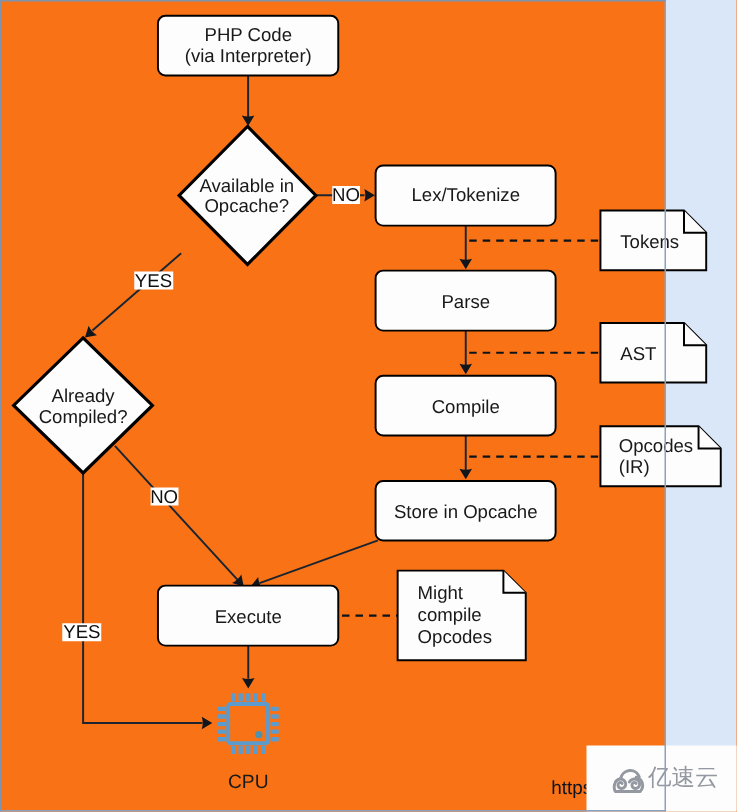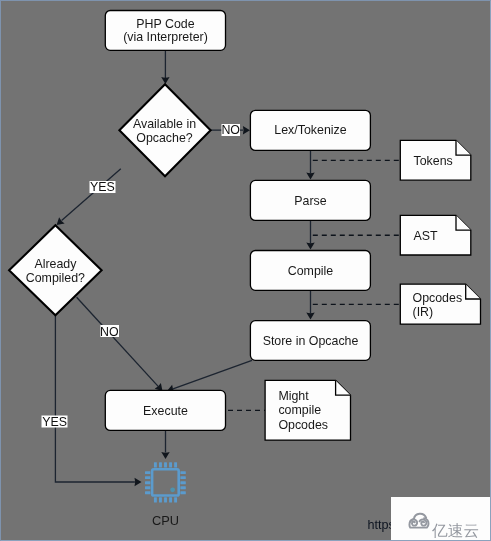--- a/index.html
+++ b/index.html
@@ -1,39 +1,39 @@
 <!DOCTYPE html>
 <html><head>
 <meta charset="utf-8">
 <style>
   html,body{margin:0;padding:0;}
   body{width:491px;height:541px;overflow:hidden;background:#d9e7f9;
        font-family:"Liberation Sans",sans-serif;}
-  #stage{position:relative;width:491px;height:541px;background:#737373;}
+  #stage{position:relative;width:444px;height:541px;background:#f97316;}
   #stage::before{content:"";position:absolute;inset:0;
        border:1px solid #8ba2bd;border-top-color:#7e93ae;border-left-color:#7e93ae;
        box-sizing:border-box;pointer-events:none;z-index:60;}
   svg#flow{position:absolute;top:0;left:0;width:491px;height:541px;}
   .shp{fill:#fdfdfd;stroke:#000;stroke-width:1.3;}
   .dia{fill:#fdfdfd;stroke:#000;stroke-width:2.1;}
   .ln{fill:none;stroke:#1c2430;stroke-width:1.3;}
   .dash{fill:none;stroke:#0d131b;stroke-width:1.4;stroke-dasharray:5 4;}
   .ahead{fill:#11161d;stroke:none;}
   .tx{font-family:"Liberation Sans",sans-serif;font-size:12.4px;fill:#191919;
       text-anchor:middle;dominant-baseline:alphabetic;}
   .txl{font-family:"Liberation Sans",sans-serif;font-size:12.4px;fill:#191919;
       text-anchor:start;}
   .lbl{font-family:"Liberation Sans",sans-serif;font-size:12.4px;fill:#111;text-anchor:middle;}
   .lblbg{fill:#ffffff;stroke:none;}
   .cpu{fill:none;stroke:#5b9bcd;stroke-width:2.6;}
   .cpuf{fill:#4e92ad;stroke:none;}
   .cpup rect{fill:#5b9bcd;stroke:none;}
   #wm{position:absolute;left:391px;top:497px;width:100px;height:44px;background:#fdfdfd;z-index:40;}
   #wmlogo{position:absolute;left:14.5px;top:12px;}
-  #wmtext{position:absolute;left:41px;top:26px;font-family:"DejaVu Sans",sans-serif;font-size:15.7px;
+  #wmtext{position:absolute;left:41px;top:13px;font-family:"DejaVu Sans",sans-serif;font-size:15.7px;
       color:#9498a0;letter-spacing:0px;line-height:16px;white-space:nowrap;}
   #urltext{position:absolute;left:367.5px;top:518px;font-size:12.6px;color:#0d1420;z-index:30;line-height:14px;
       font-family:"Liberation Sans",sans-serif;}
 </style>
 </head>
 <body>
 
 <div id="stage">
 
 <svg id="flow" viewBox="0 0 491 541">

